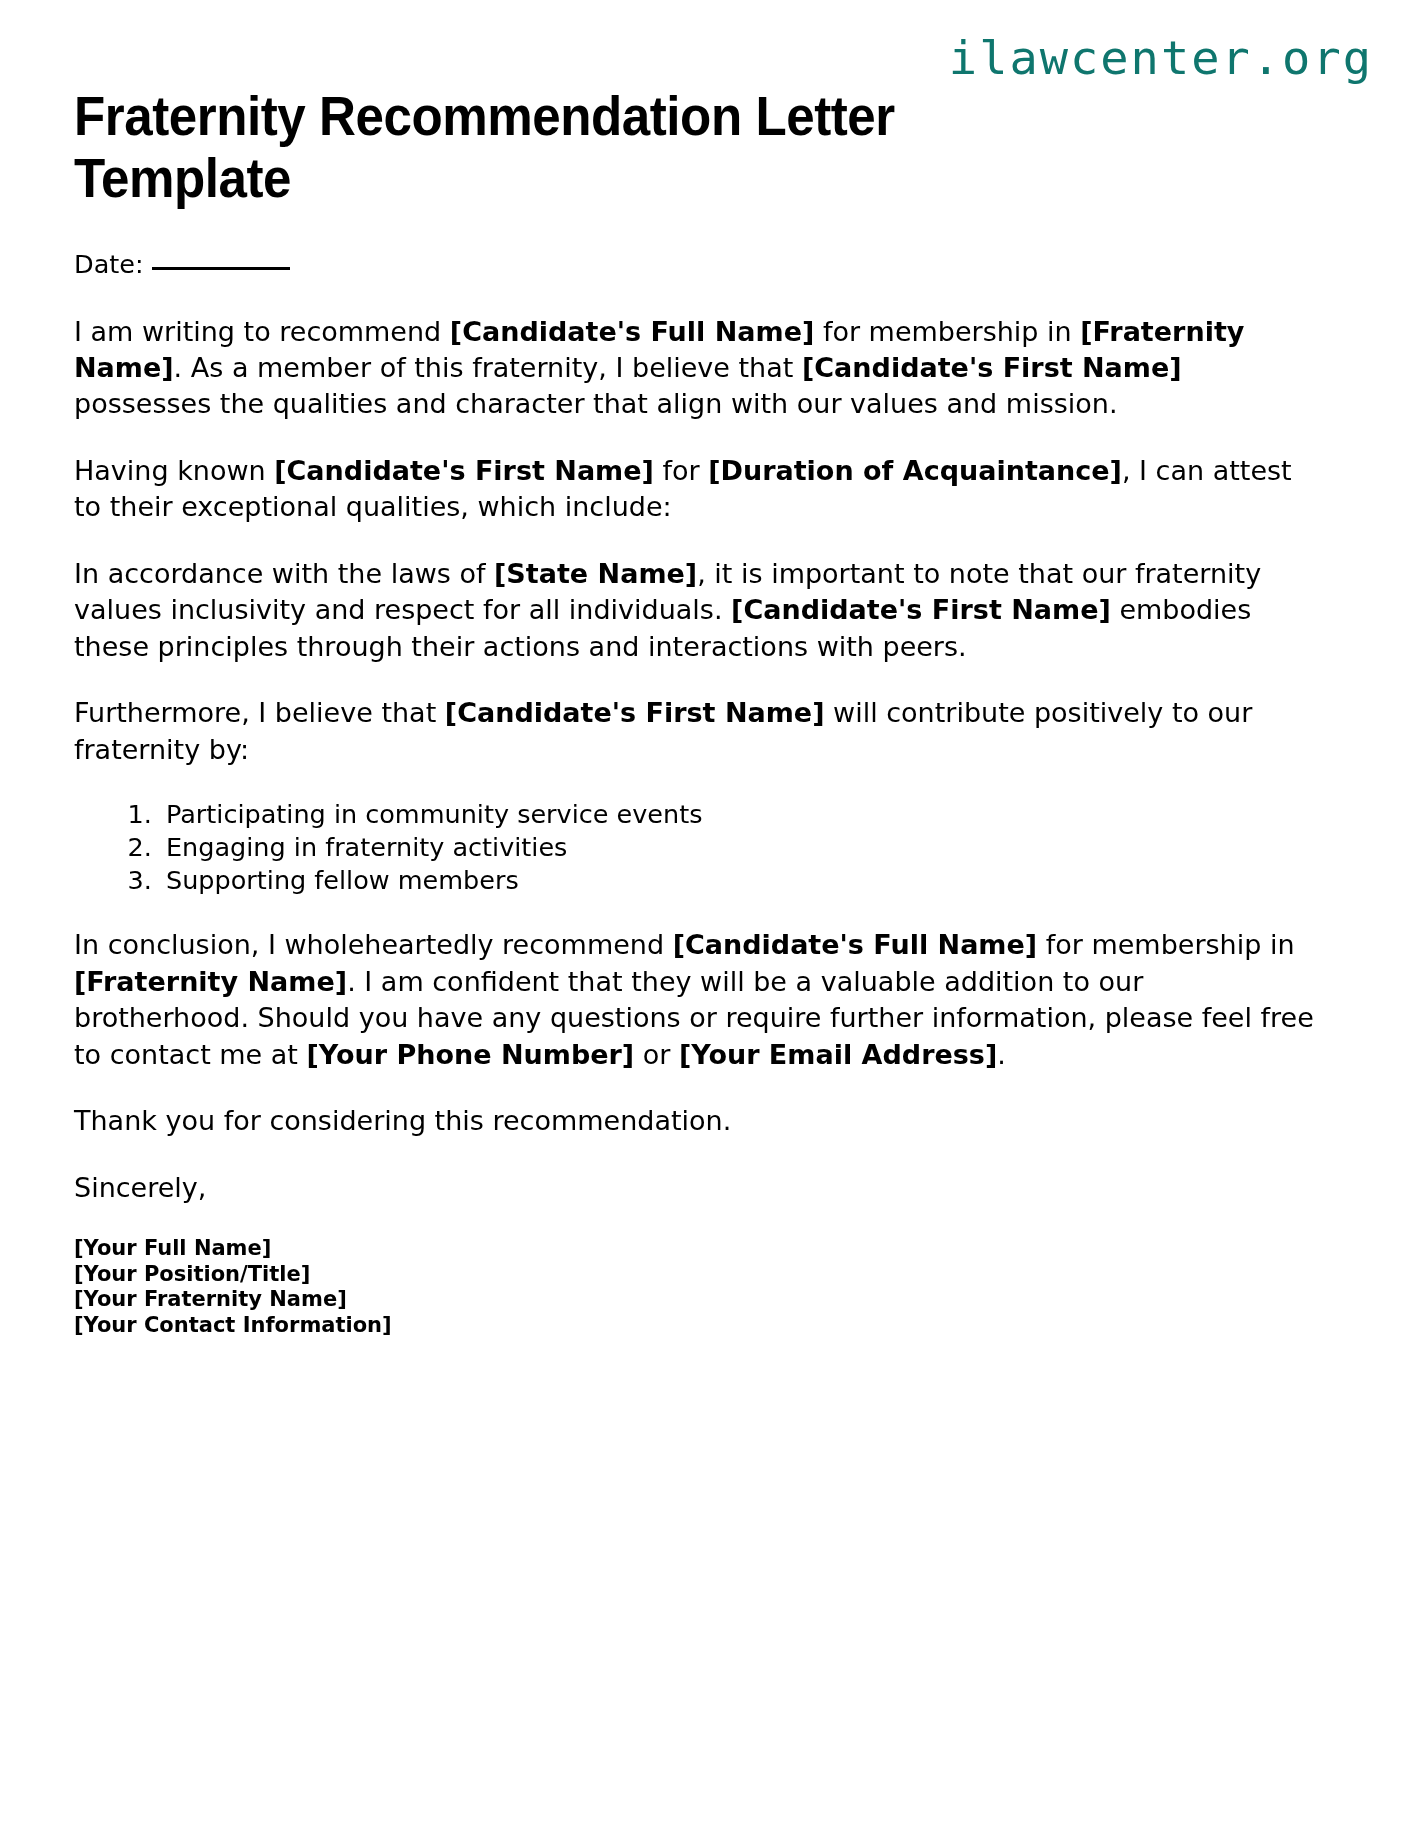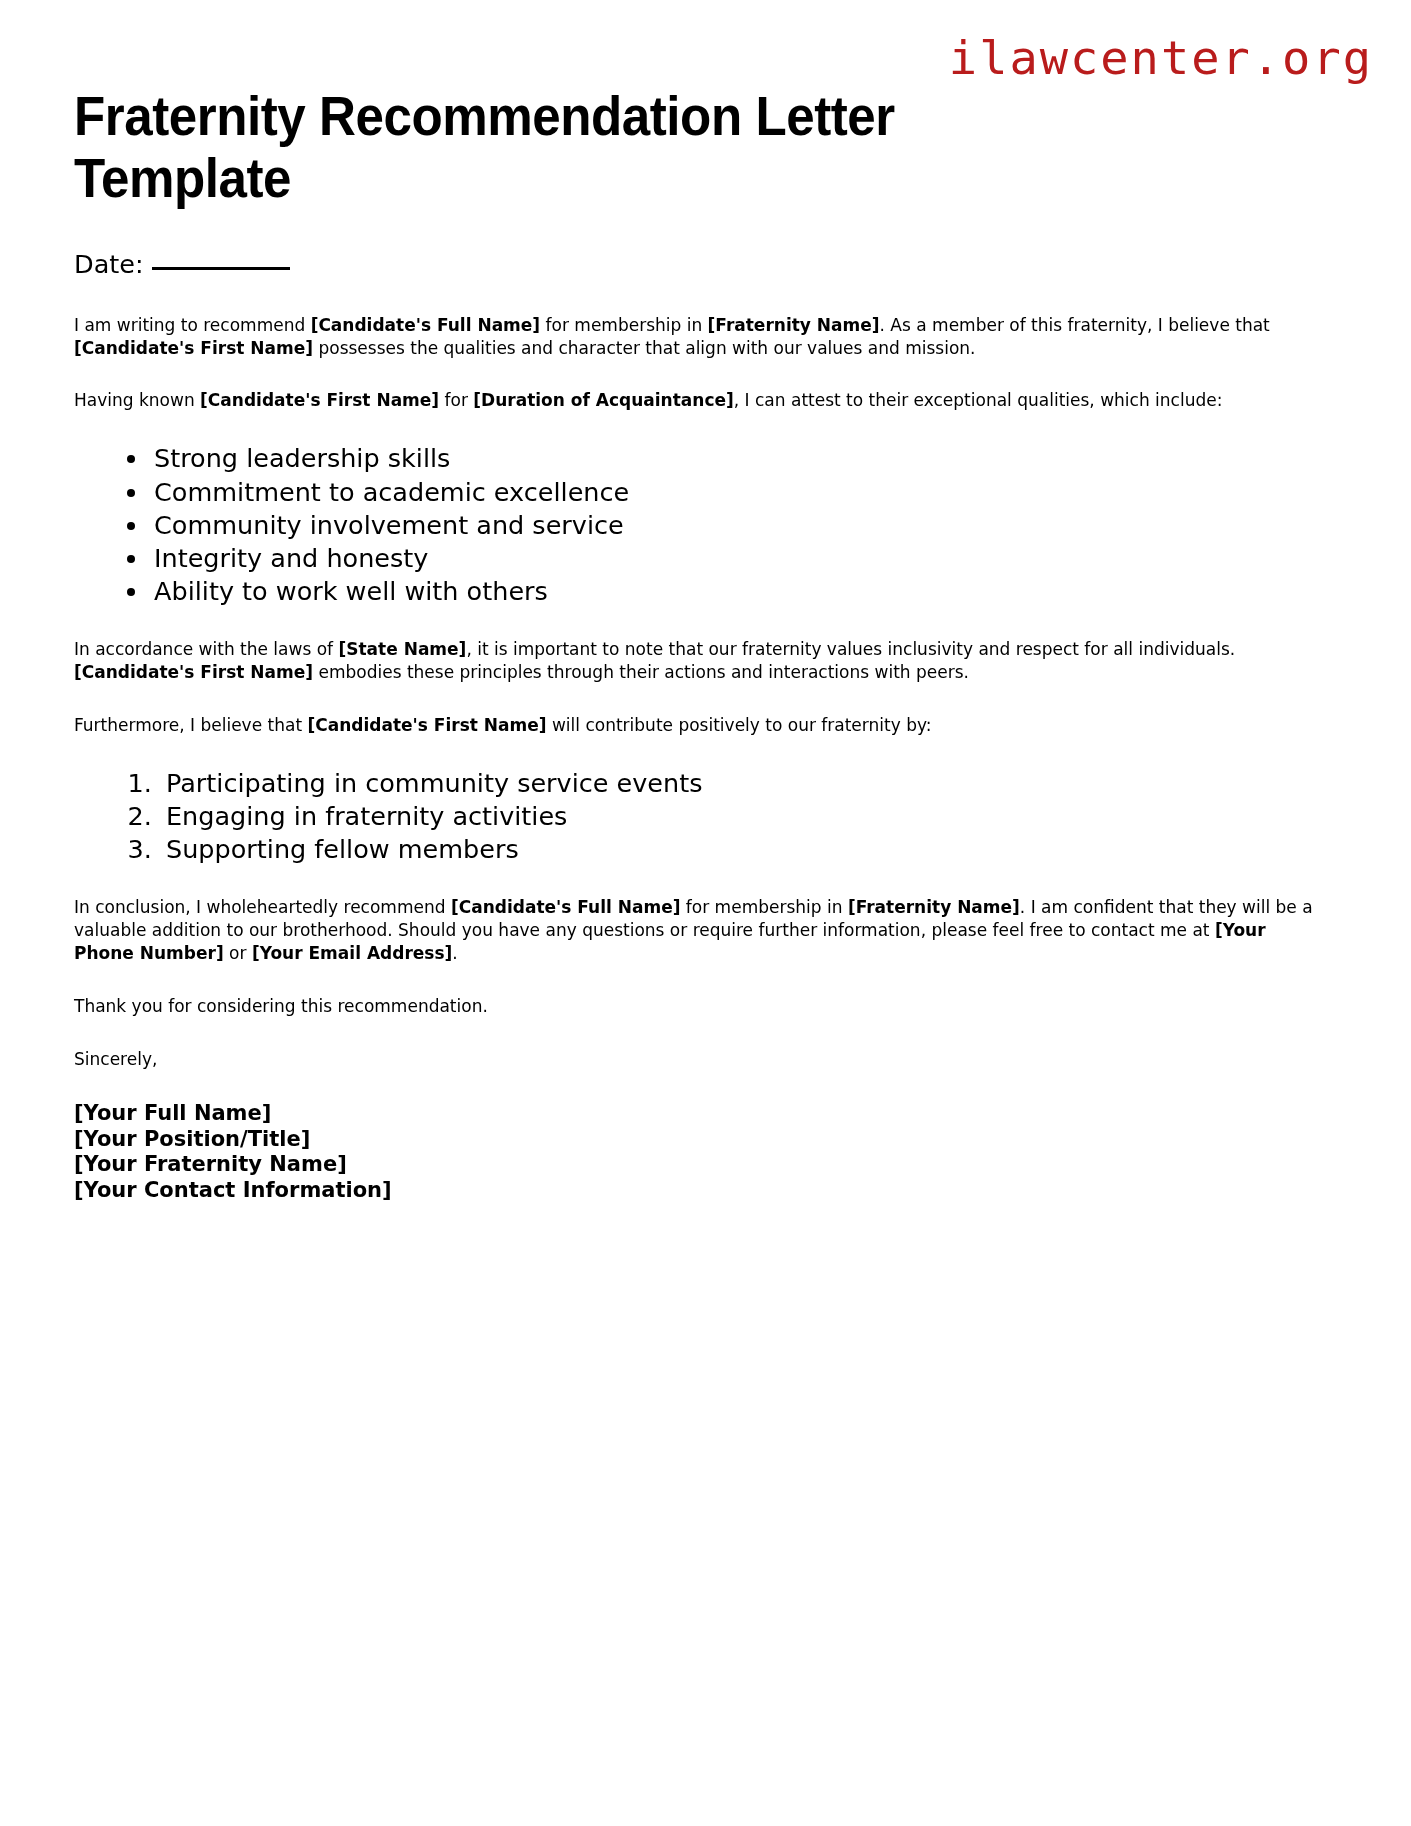--- a/index.html
+++ b/index.html
@@ -17,21 +17,21 @@
     font-family: "DejaVu Sans", sans-serif;
     color: #000000;
   }
   .watermark {
     position: absolute;
     top: 30px;
     right: 38px;
     font-family: "DejaVu Sans Mono", monospace;
     font-size: 47px;
     letter-spacing: 2px;
-    color: #b91c1c;
+    color: #0f766e;
     white-space: nowrap;
     user-select: none;
   }
   .content {
     position: absolute;
     left: 74px;
     top: 86px;
     width: 1253px;
   }
   h1.doc-title {
@@ -39,21 +39,21 @@
     font-weight: bold;
     font-size: 55px;
     line-height: 1.12;
     letter-spacing: -0.5px;
     margin: 0 0 38px 0;
     max-width: 1080px;
     transform: scaleX(0.93);
     transform-origin: left top;
   }
   p.para {
-    font-size: 17px;
+    font-size: 27px;
     line-height: 1.35;
     margin: 0 0 30px 0;
     max-width: 1252px;
   }
   .date-line {
     font-size: 25.5px;
     line-height: 1.35;
     margin: 16px 0 32px 0;
   }
   .date-blank {
@@ -110,27 +110,20 @@
     <div class="date-line">
       <span>Date:</span><span class="date-blank"></span>
     </div>
 
     <p class="para"></p>
 
     <p class="para"><span>I am writing to recommend </span><b>[Candidate's Full Name]</b><span> for membership in </span><b>[Fraternity Name]</b><span>. As a member of this fraternity, I believe that </span><b>[Candidate's First Name]</b><span> possesses the qualities and character that align with our values and mission.</span></p>
 
     <p class="para"><span>Having known </span><b>[Candidate's First Name]</b><span> for </span><b>[Duration of Acquaintance]</b><span>, I can attest to their exceptional qualities, which include:</span></p>
 
-    <ul class="bullets">
-      <li>Strong leadership skills</li>
-      <li>Commitment to academic excellence</li>
-      <li>Community involvement and service</li>
-      <li>Integrity and honesty</li>
-      <li>Ability to work well with others</li>
-    </ul>
 
     <p class="para"><span>In accordance with the laws of </span><b>[State Name]</b><span>, it is important to note that our fraternity values inclusivity and respect for all individuals. </span><b>[Candidate's First Name]</b><span> embodies these principles through their actions and interactions with peers.</span></p>
 
     <p class="para"><span>Furthermore, I believe that </span><b>[Candidate's First Name]</b><span> will contribute positively to our fraternity by:</span></p>
 
     <ol class="numbers">
       <li>Participating in community service events</li>
       <li>Engaging in fraternity activities</li>
       <li>Supporting fellow members</li>
     </ol>

